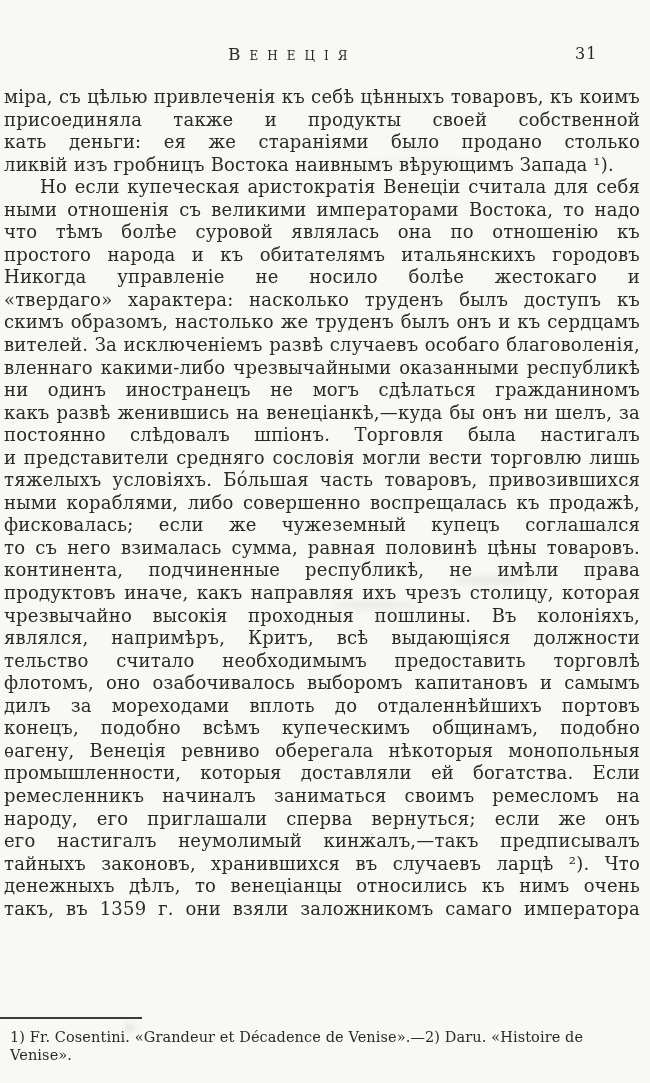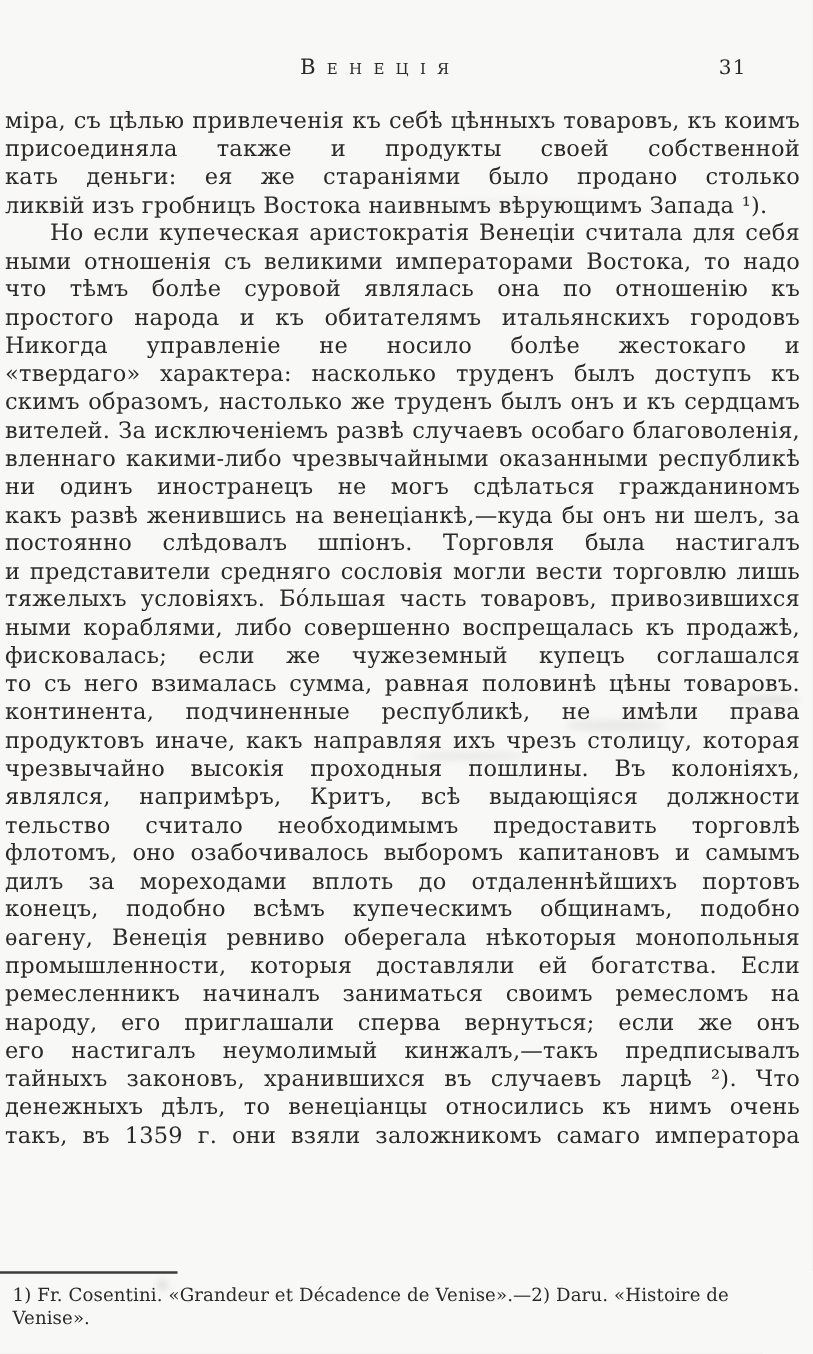--- a/index.html
+++ b/index.html
@@ -41,21 +41,20 @@
     height:24px;
   }
   .running-title{
     position:absolute;
     left:228px;
     top:0;
     font-size:17px;
     font-variant:small-caps;
     letter-spacing:9px;
     white-space:nowrap;
-    margin-left:12px;
   }
   .page-number{
     position:absolute;
     left:575px;
     top:0;
     font-size:16px;
     letter-spacing:1px;
   }
 
   .body-text{

